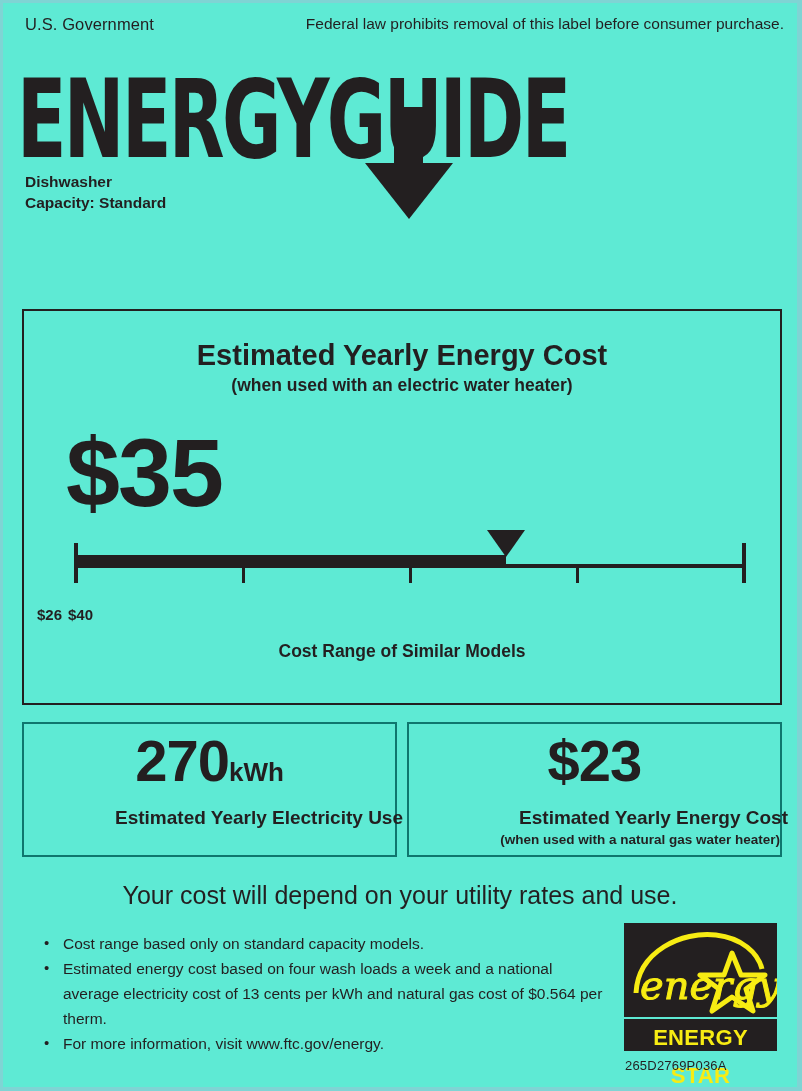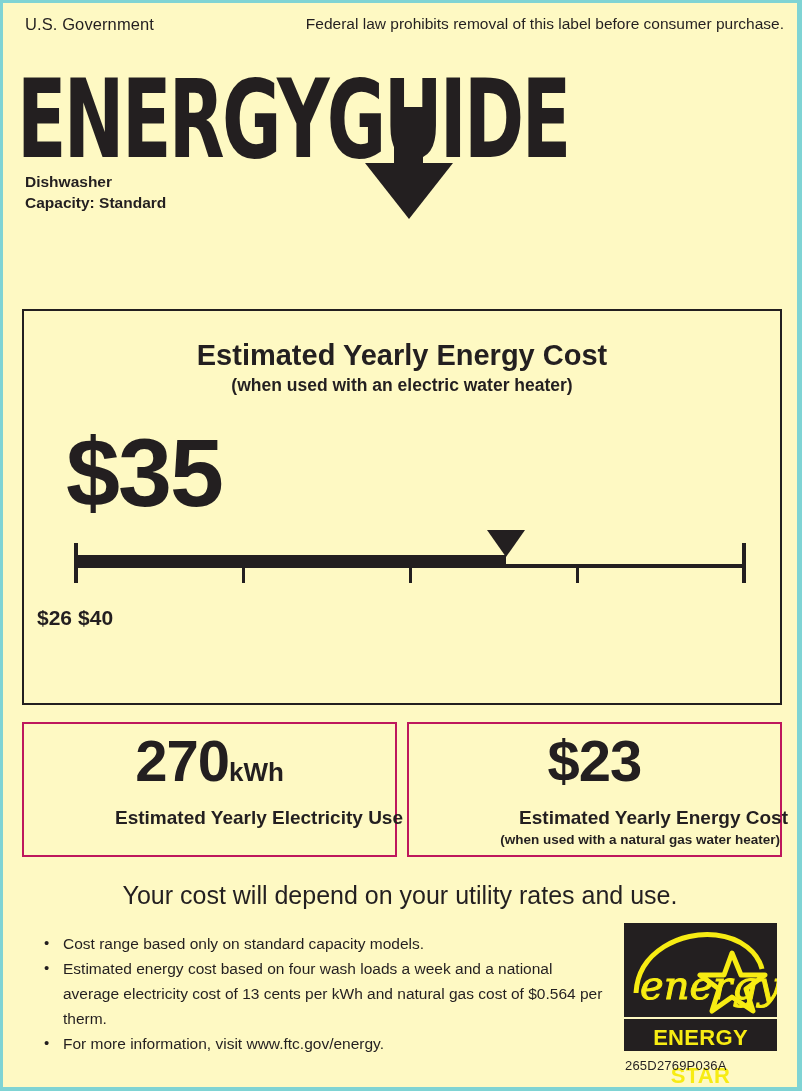--- a/index.html
+++ b/index.html
@@ -13,21 +13,21 @@
     font-family: "Liberation Sans", sans-serif;
     -webkit-font-smoothing: antialiased;
   }
 
   #label {
     position: absolute;
     left: 3px;
     top: 3px;
     width: 794px;
     height: 1084px;
-    background: #fef9c3;
+    background: #5eead4;
     overflow: hidden;
   }
 
   
   .hdr-left {
     position: absolute;
     left: 22px;
     top: 12px;
     font-size: 16.5px;
     color: #231f20;
@@ -199,41 +199,41 @@
     height: 0;
     border-left: 19px solid transparent;
     border-right: 19px solid transparent;
     border-top: 27px solid #231f20;
     margin-left: -19px;
   }
   .range-labels {
     position: absolute;
     left: 13px;
     top: 295px;
-    font-size: 21px;
+    font-size: 15px;
     font-weight: bold;
     color: #231f20;
   }
   .range-labels span { margin-right: 6px; }
   .mb-range-caption {
     position: absolute;
     left: 0;
     top: 330px;
     width: 100%;
     text-align: center;
     font-size: 17.5px;
     font-weight: bold;
     color: #231f20;
   }
 
   
   .sub-box {
     position: absolute;
     top: 719px;
-    border: 2px solid #be185d;
+    border: 2px solid #0f766e;
     box-sizing: border-box;
     height: 135px;
   }
   .sub-box.left { left: 19px; width: 375px; }
   .sub-box.right { left: 404px; width: 375px; }
   .sb-value {
     position: absolute;
     left: 0;
     top: 6px;
     width: 100%;
@@ -373,20 +373,21 @@
       <div class="scale-tick" style="left:167px"></div>
       <div class="scale-tick" style="left:334px"></div>
       <div class="scale-tick" style="left:501px"></div>
       <div class="marker" id="scale-marker" style="left: 430.714px;"></div>
     </div>
 
     <div class="range-labels">
       <span>$26</span><span>$40</span>
     </div>
 
+    <div class="mb-range-caption">Cost Range of Similar Models</div>
   </div>
 
   <div class="sub-box left">
     <div class="sb-value"><span>270</span><span class="unit">kWh</span></div>
     <div class="sb-caption">Estimated Yearly Electricity Use</div>
   </div>
 
   <div class="sub-box right">
     <div class="sb-value">$23</div>
     <div class="sb-caption">Estimated Yearly Energy Cost</div>

